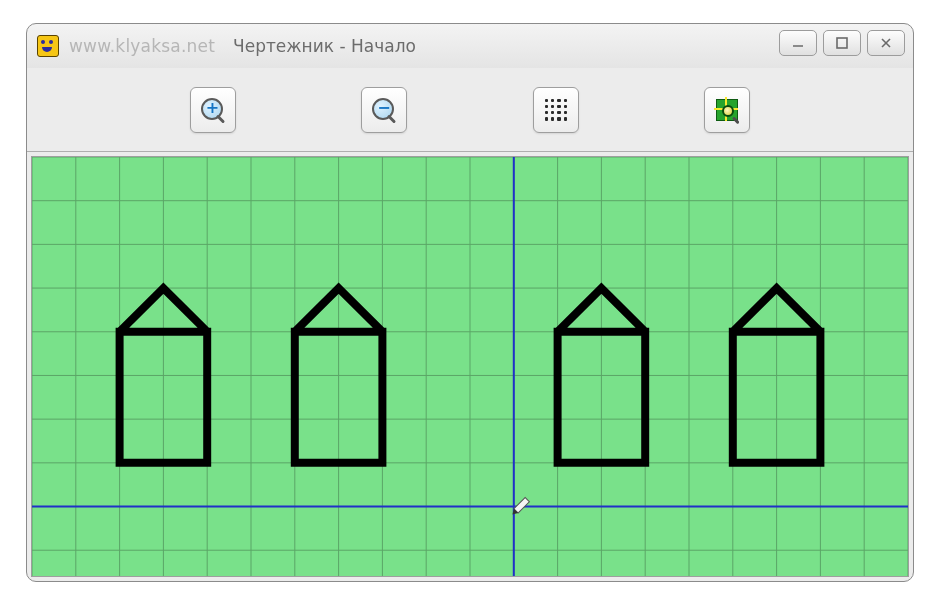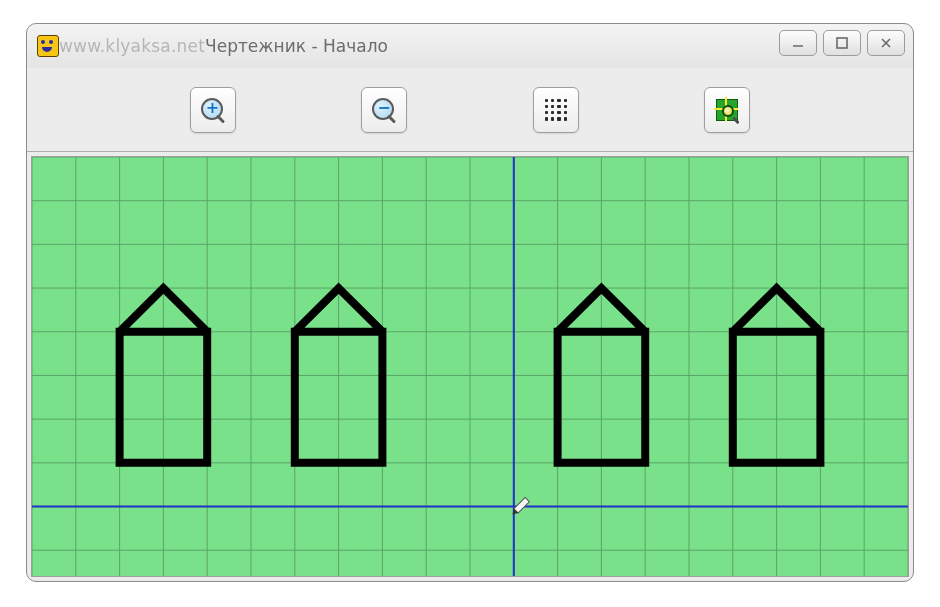--- a/index.html
+++ b/index.html
@@ -26,20 +26,21 @@
     background: linear-gradient(#f3f3f3, #e4e4e4 45px, #ececec 46px, #ececec);
     overflow: hidden;
   }
 
   .title-bar {
     position: relative;
     height: 44px;
     display: flex;
     align-items: center;
     padding-left: 10px;
+    gap: 10px;
     box-sizing: border-box;
   }
 
   .app-icon {
     width: 20px;
     height: 20px;
     background: #f6c615;
     border: 1px solid #5a4300;
     border-radius: 3px;
     position: relative;
@@ -48,21 +49,21 @@
   .app-icon::after {
     content: '';
     position: absolute;
     background: #2c2c9e;
     border-radius: 50%;
   }
   .app-icon::before { width: 4px; height: 4px; left: 3px; top: 4px; box-shadow: 8px 0 0 #2c2c9e; }
   .app-icon::after  { width: 10px; height: 5px; left: 4px; top: 11px; border-radius: 0 0 6px 6px; }
 
   .title-url  { color: #b6b6b6; font-size: 17px; letter-spacing: 0.2px;}
-  .title-text { color: #6c6c6c; font-size: 17px; margin-left: 0; }
+  .title-text { color: #6c6c6c; font-size: 17px; margin-left: 8px; }
 
   .window-buttons {
     position: absolute;
     right: 8px;
     top: 6px;
     display: flex;
     gap: 6px;
   }
   .win-btn {
     width: 36px;

